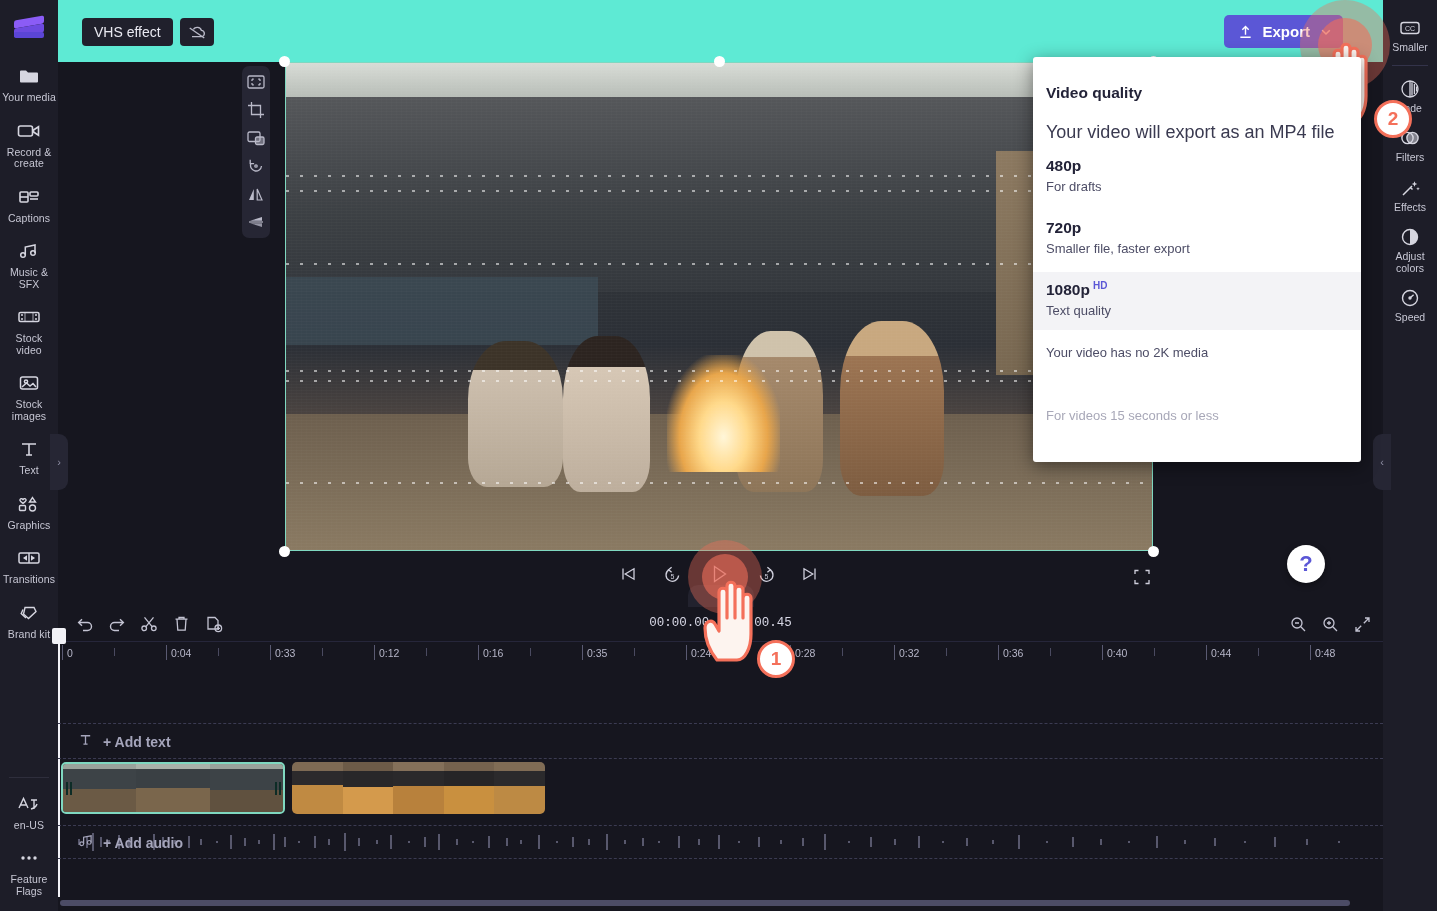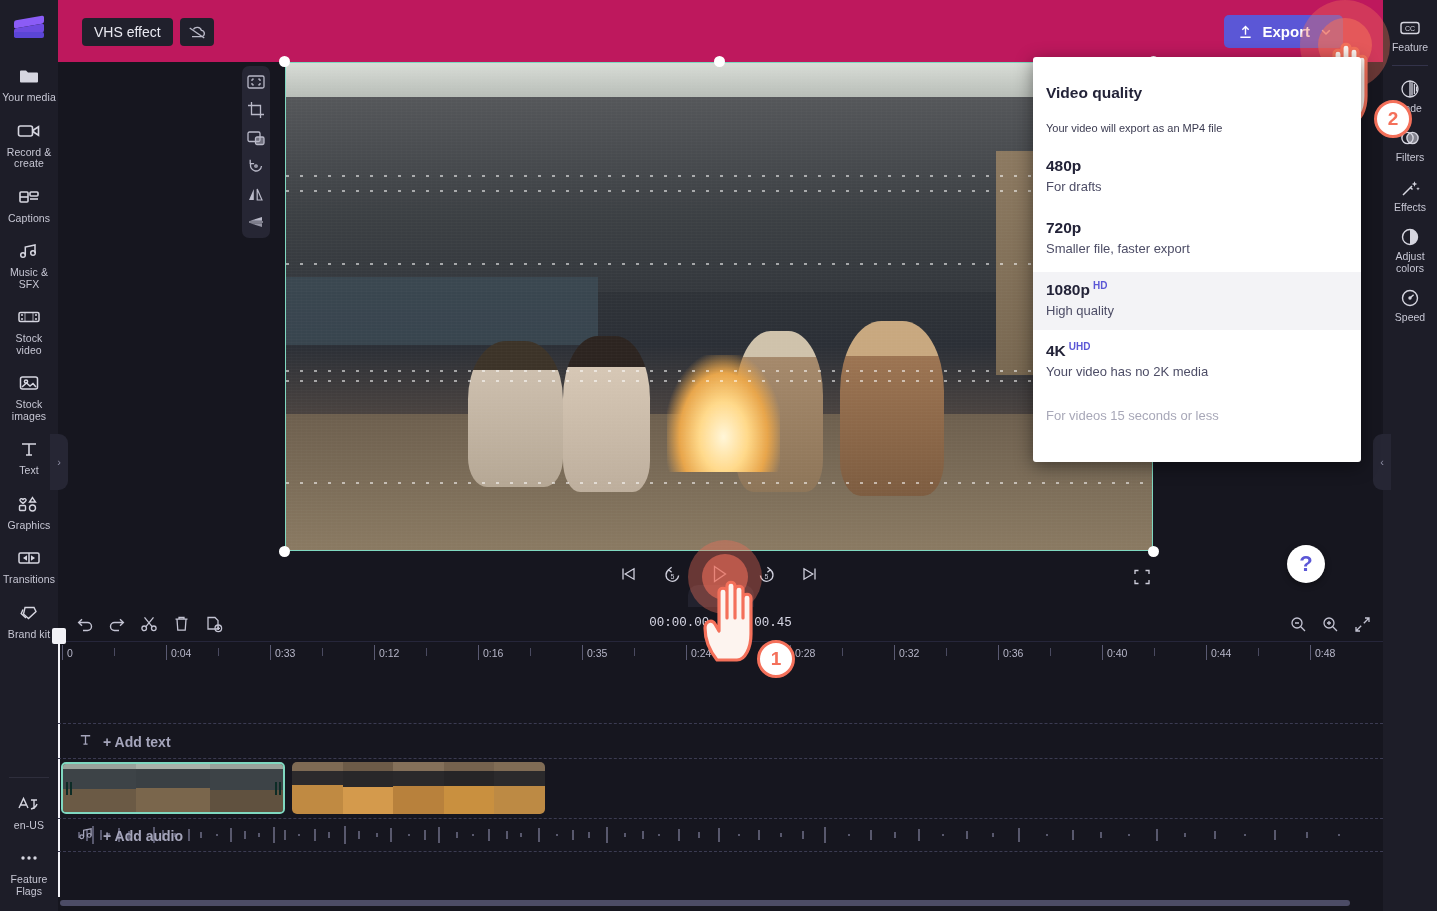--- a/index.html
+++ b/index.html
@@ -26,21 +26,21 @@
   }
   .rail-item .ic { width: 24px; height: 22px; display:flex; align-items:center; justify-content:center; color:#d6d6e0; }
   .rail-item .lb {
     font-size: 10.5px; color: #c7c7d4; line-height: 11.5px; text-align: center;
     max-width: 56px; letter-spacing: .1px;
   }
   .rail-spacer { flex: 1; }
   .rail-div { width: 40px; height: 1px; background: #2e2e3c; margin: 6px 0; }
 
   
-  .topbar { position:absolute; left:58px; top:0; right:54px; height:62px; background:#be185d; }
+  .topbar { position:absolute; left:58px; top:0; right:54px; height:62px; background:#5eead4; }
   .proj-name {
     position:absolute; left:24px; top:18px; height:28px; padding:0 12px; border-radius:4px;
     background:#20202c; color:#e9e9f1; font-size:14px; display:flex; align-items:center; cursor:text;
   }
   .cloud-btn {
     position:absolute; left:122px; top:18px; width:34px; height:28px; border-radius:4px;
     background:#20202c; display:flex; align-items:center; justify-content:center; cursor:pointer;
   }
   .export-btn {
     position:absolute; right:40px; top:15px; height:33px; padding:0 10px 0 14px; border-radius:5px;
@@ -153,21 +153,21 @@
     color:#f4705a; font-size:19px; font-weight:bold;
   }
   .hand { position:absolute; width:72px; height:92px; }
 
   
   .dropdown {
     position:absolute; left:1033px; top:57px; width:328px; height:405px; background:#fff;
     border-radius:3px; box-shadow:0 4px 18px rgba(0,0,0,.45); z-index:50;
   }
   .dd-title { position:absolute; left:13px; top:27px; font-size:15.5px; font-weight:bold; color:#232338; }
-  .dd-note { position:absolute; left:13px; top:121px; font-size:11px; color:#3a3a50; }
+  .dd-note { position:absolute; left:13px; top:121px; font-size:18px; color:#3a3a50; }
   .dd-opt { position:absolute; left:0; width:328px; padding:0 13px; cursor:pointer; }
   .dd-opt.hl { background:#f3f3f6; }
   .dd-opt .o-main { font-size:15.5px; font-weight:bold; color:#232338; }
   .dd-opt .o-main.dim { color:#a8a8b8; font-weight:normal; }
   .dd-opt .o-tag { font-size:10px; font-weight:bold; color:#5b57d6; vertical-align:super; margin-left:3px; }
   .dd-opt .o-desc { font-size:13px; color:#4d4d66; margin-top:4px; }
   .dd-opt .o-desc.dim { color:#a8a8b8; }
 </style>
 </head>
 <body>
@@ -335,21 +335,21 @@
 
   <div class="right-rail">
     <div style="height:10px"></div>
     <div class="rr-item">
       <span class="ic">
         <svg width="22" height="16" viewBox="0 0 22 16" fill="none" stroke="currentColor" stroke-width="1.4">
             <rect x="2" y="2.5" width="18" height="11" rx="2.5"></rect>
             <text x="11" y="11" font-size="7" fill="currentColor" stroke="none" text-anchor="middle" font-family="Liberation Sans">CC</text>
           </svg>
       </span>
-      <span class="lb">Feature</span>
+      <span class="lb">Smaller</span>
     </div>
     <div class="rr-div"></div>
 
     <div class="rr-item">
       <span class="ic">
         <svg width="22" height="20" viewBox="0 0 22 20" fill="none" stroke="currentColor" stroke-width="1.3">
             <circle cx="11" cy="10" r="8"></circle>
             <path d="M11 2v16"></path>
             <path d="M13 3.2v13.6M15.4 5v10M17.6 7.6v4.8"></path>
           </svg>
@@ -652,21 +652,21 @@
         <div class="clip-thumbs">
           <div class="thumb" style="background:linear-gradient(180deg,#7e6a54 0 18%,#2c2a2c 18% 45%,#c08a42 45% 100%)"></div>
           <div class="thumb" style="background:linear-gradient(180deg,#6d5b48 0 18%,#282729 18% 48%,#d49a4c 48% 100%)"></div>
           <div class="thumb" style="background:linear-gradient(180deg,#84705a 0 18%,#2a292b 18% 46%,#b8813c 46% 100%)"></div>
           <div class="thumb" style="background:linear-gradient(180deg,#75624e 0 18%,#262527 18% 47%,#c9903f 47% 100%)"></div>
           <div class="thumb" style="background:linear-gradient(180deg,#806c55 0 18%,#2b2a2c 18% 46%,#bd8a44 46% 100%)"></div>
         </div>
       </div>
     </div>
 
-    <div class="track" style="top:213px;height:34px">
+    <div class="track" style="top:220px;height:34px">
       <svg class="wave" viewBox="0 0 1320 22" preserveAspectRatio="none">
         <g fill="#8f8fae">
           <rect x="20" y="8" width="2" height="6"></rect>
             <rect x="28" y="5" width="2" height="12"></rect>
             <rect x="34" y="2" width="2" height="18"></rect>
           <rect x="42" y="6" width="2" height="10"></rect>
             <rect x="50" y="9" width="2" height="4"></rect>
             <rect x="60" y="4" width="2" height="14"></rect>
           <rect x="70" y="7" width="2" height="8"></rect>
             <rect x="80" y="10" width="2" height="2"></rect>
@@ -759,25 +759,24 @@
       <div class="o-desc">For drafts</div>
     </div>
 
     <div class="dd-opt" style="top:158px;height:52px;padding-top:4px">
       <div class="o-main"><span>720p</span></div>
       <div class="o-desc">Smaller file, faster export</div>
     </div>
 
     <div class="dd-opt hl" style="top:215px;height:58px;padding-top:8px">
       <div class="o-main"><span>1080p</span><span class="o-tag">HD</span></div>
-      <div class="o-desc">High quality</div>
+      <div class="o-desc">Text quality</div>
     </div>
 
     <div class="dd-opt" style="top:280px;height:52px;padding-top:4px">
-      <div class="o-main"><span>4K</span><span class="o-tag">UHD</span></div>
       <div class="o-desc">Your video has no 2K media</div>
     </div>
 
     <div class="dd-opt" style="top:343px;height:52px;padding-top:4px">
       <div class="o-desc dim">For videos 15 seconds or less</div>
     </div>
   </div>
 
   <div class="halo" style="left:1300px;top:0px;width:90px;height:90px"></div>
   <div class="halo inner" style="left:1318px;top:18px;width:54px;height:54px"></div>

